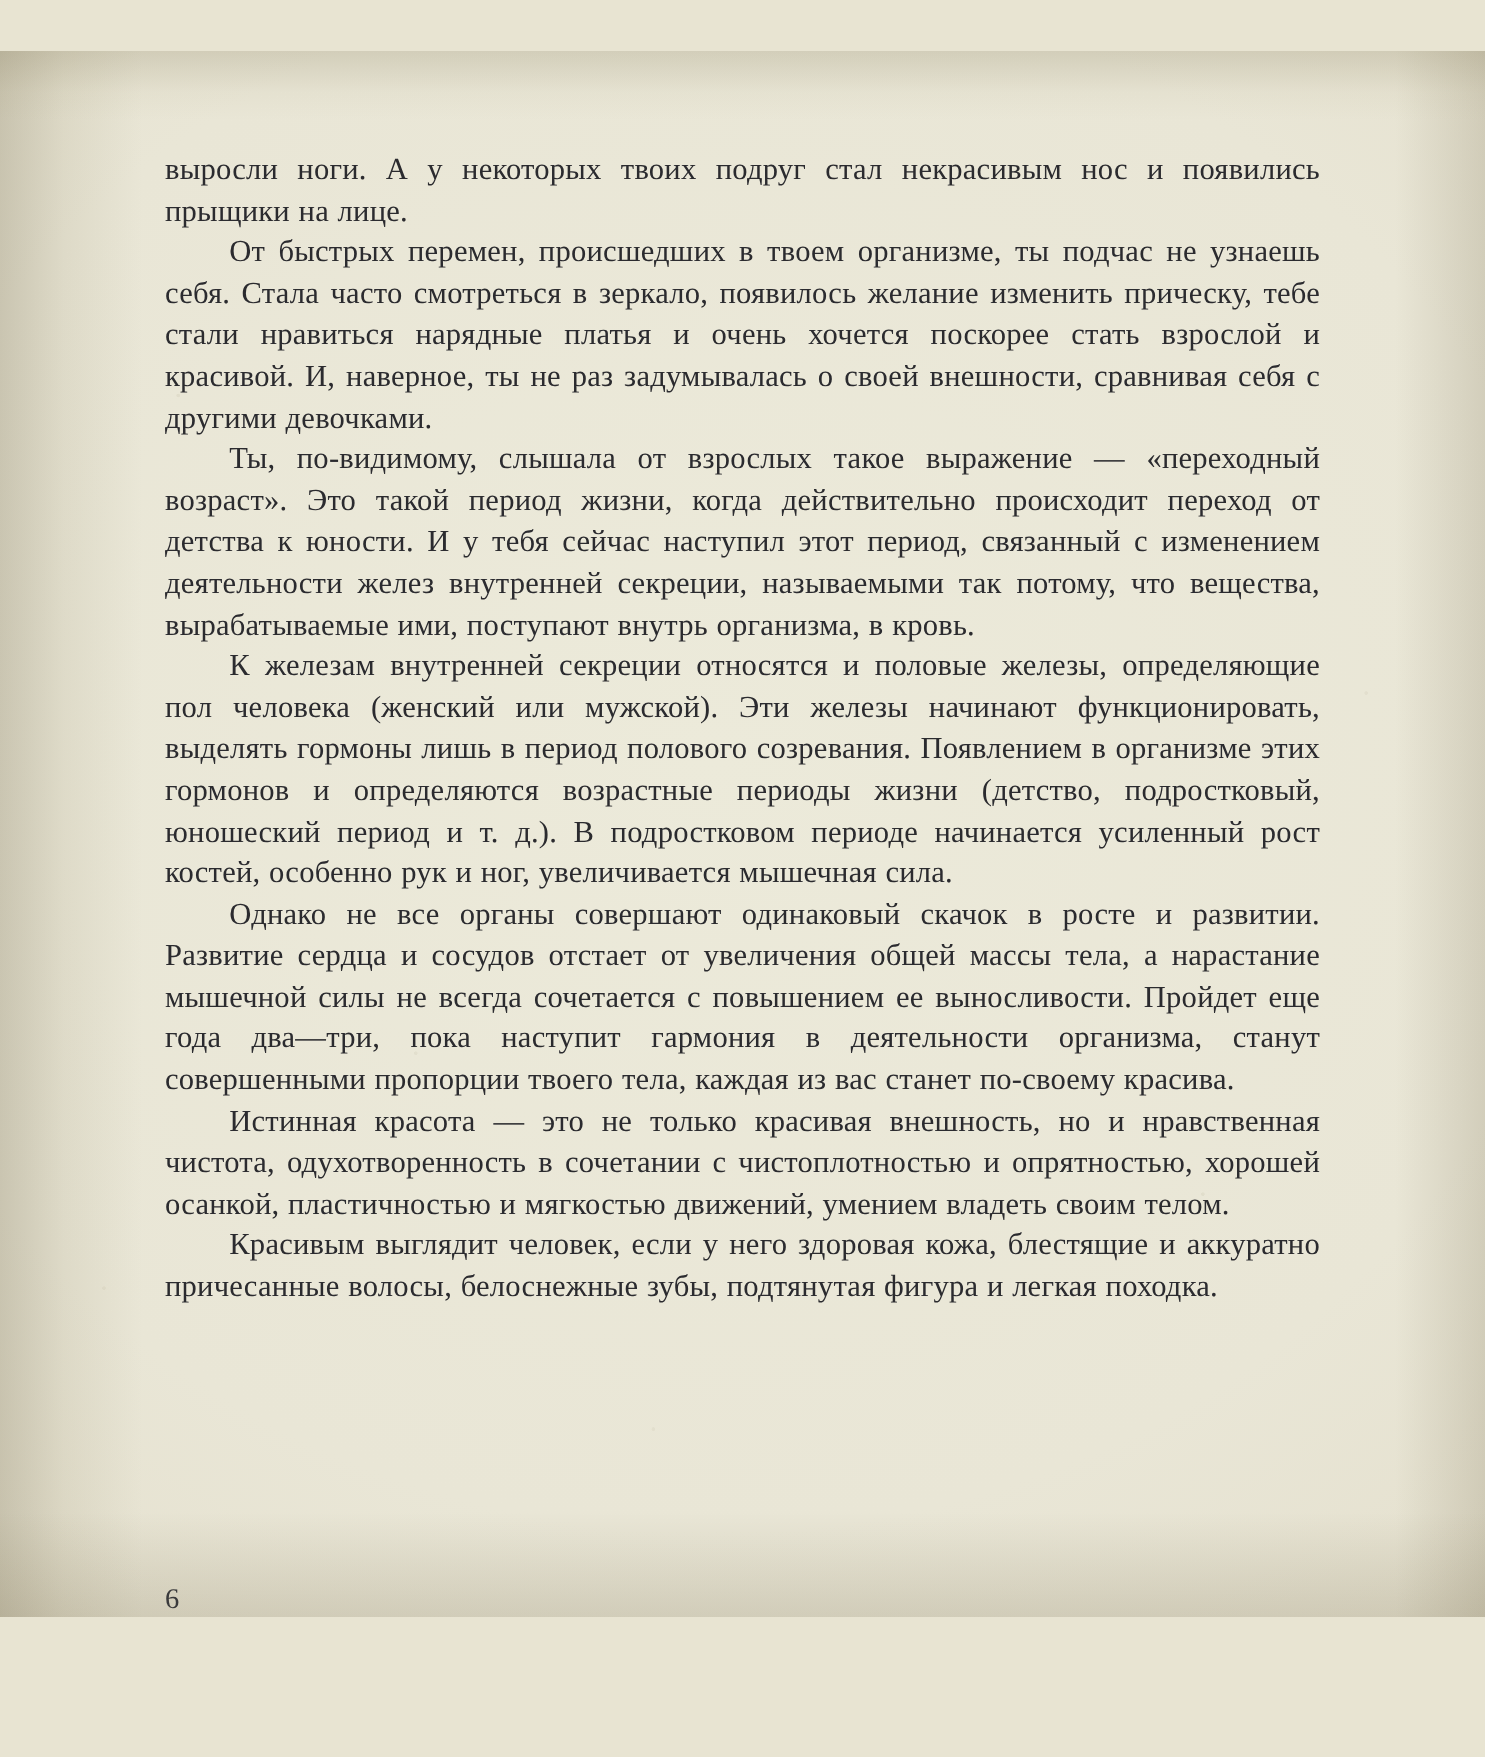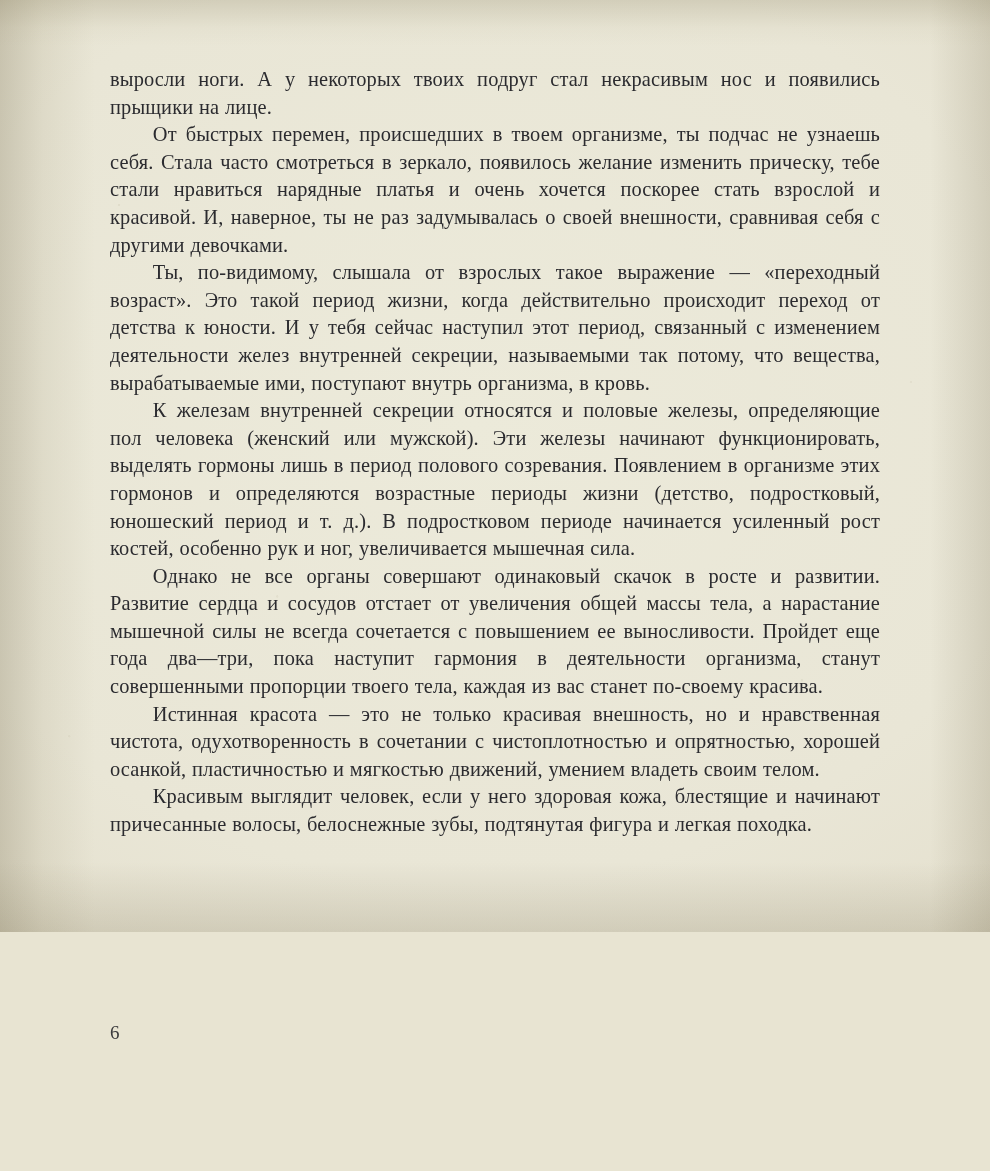--- a/index.html
+++ b/index.html
@@ -10,24 +10,25 @@
     width: 990px;
     height: 1171px;
     background: #e8e4d2;
     font-family: "Liberation Serif", serif;
     overflow: hidden;
   }
   
   #page {
     position: relative;
     width: 990px;
-    height: 932px;
+    height: 1044px;
     background:
       radial-gradient(ellipse 130% 110% at 48% 45%, #eceada 0%, #e9e6d6 45%, #e2ddca 75%, #d8d2bd 100%);
     box-sizing: border-box;
+    margin-top: 34px;
   }
   
   #page::before {
     content: "";
     position: absolute;
     left: 0; top: 0;
     width: 95px; height: 100%;
     background: linear-gradient(to right, rgba(120,110,80,0.28) 0%, rgba(140,130,95,0.12) 45%, rgba(160,150,110,0.0) 100%);
     pointer-events: none;
   }
@@ -115,19 +116,19 @@
   <div id="edge-right"></div>
   <div id="edge-bottom"></div>
 
   <div id="text-column">
     <p class="para">выросли ноги. А у некоторых твоих подруг стал некрасивым нос и появились прыщики на лице.</p>
     <p class="para indent">От быстрых перемен, происшедших в твоем организме, ты подчас не узнаешь себя. Стала часто смотреться в зеркало, появилось желание изменить прическу, тебе стали нравиться нарядные платья и очень хочется поскорее стать взрослой и красивой. И, наверное, ты не раз задумывалась о своей внешности, сравнивая себя с другими девочками.</p>
     <p class="para indent">Ты, по-видимому, слышала от взрослых такое выражение — «переходный возраст». Это такой период жизни, когда действительно происходит переход от детства к юности. И у тебя сейчас наступил этот период, связанный с изменением деятельности желез внутренней секреции, называемыми так потому, что вещества, вырабатываемые ими, поступают внутрь организма, в кровь.</p>
     <p class="para indent">К железам внутренней секреции относятся и половые железы, определяющие пол человека (женский или мужской). Эти железы начинают функционировать, выделять гормоны лишь в период полового созревания. Появлением в организме этих гормонов и определяются возрастные периоды жизни (детство, подростковый, юношеский период и т. д.). В подростковом периоде начинается усиленный рост костей, особенно рук и ног, увеличивается мышечная сила.</p>
     <p class="para indent">Однако не все органы совершают одинаковый скачок в росте и развитии. Развитие сердца и сосудов отстает от увеличения общей массы тела, а нарастание мышечной силы не всегда сочетается с повышением ее выносливости. Пройдет еще года два—три, пока наступит гармония в деятельности организма, станут совершенными пропорции твоего тела, каждая из вас станет по-своему красива.</p>
     <p class="para indent">Истинная красота — это не только красивая внешность, но и нравственная чистота, одухотворенность в сочетании с чистоплотностью и опрятностью, хорошей осанкой, пластичностью и мягкостью движений, умением владеть своим телом.</p>
-    <p class="para indent">Красивым выглядит человек, если у него здоровая кожа, блестящие и начинают причесанные волосы, белоснежные зубы, подтянутая фигура и легкая походка.</p>
+    <p class="para indent">Красивым выглядит человек, если у него здоровая кожа, блестящие и аккуратно причесанные волосы, белоснежные зубы, подтянутая фигура и легкая походка.</p>
   </div>
 
   <div id="page-number">6</div>
 
   <div id="speckle"></div>
 </div>
 
 </body></html>

